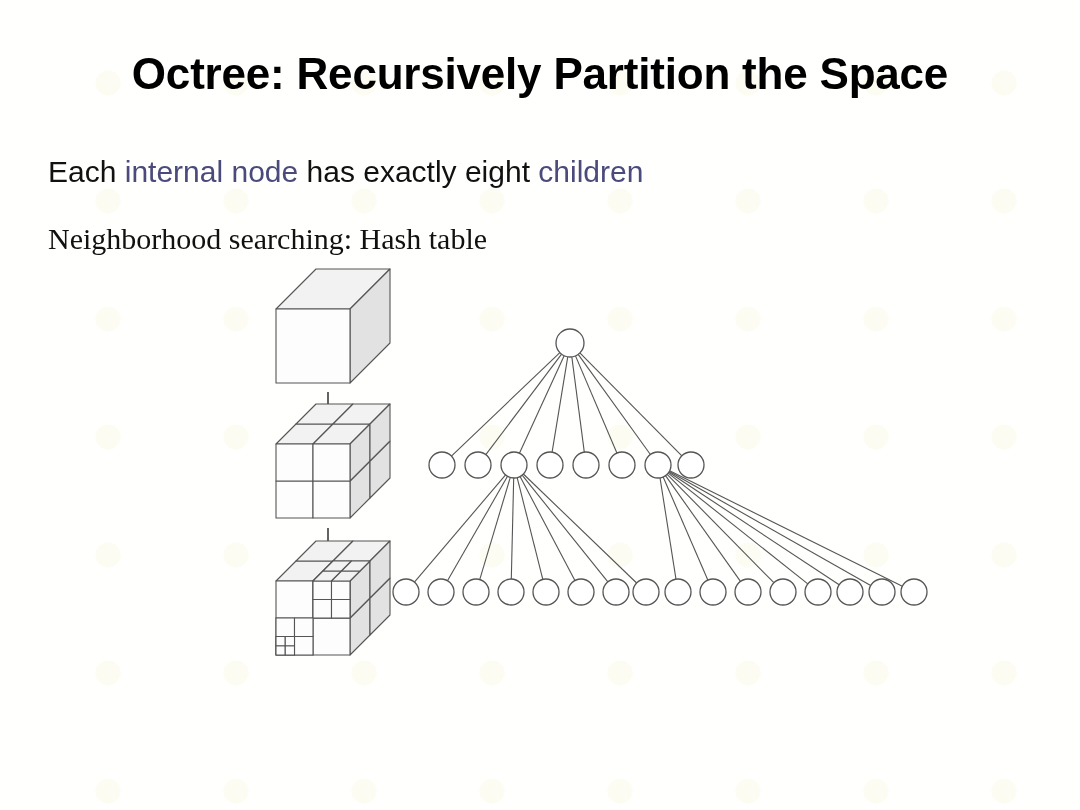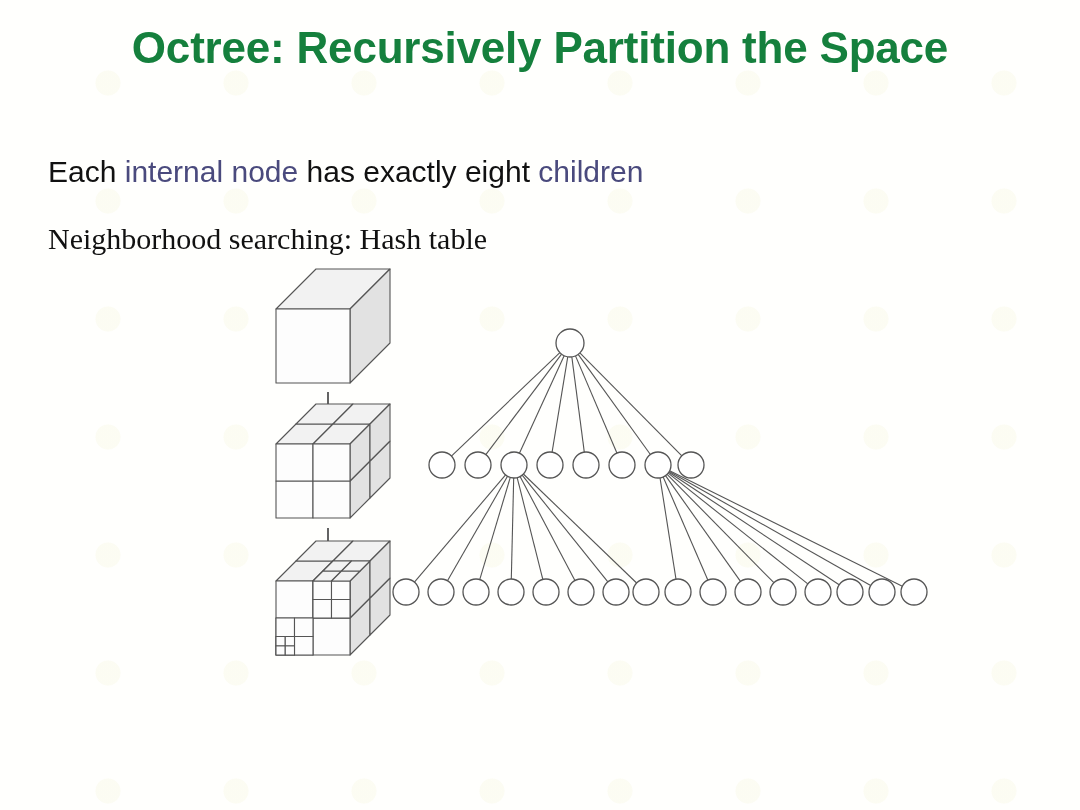--- a/index.html
+++ b/index.html
@@ -23,25 +23,25 @@
     background-image:
       radial-gradient(circle at 50% 50%, rgba(252,252,240,0.95) 0 12px, rgba(255,255,253,0) 13px);
     background-size: 128px 118px;
     background-position: 300px 24px;
     opacity: 0.85;
   }
   #slide-title {
     position: absolute;
     left: 0;
     right: 0;
-    top: 23px;
+    top: 49px;
     text-align: center;
     font-size: 44px;
     font-weight: bold;
-    color: #15803d;
+    color: #000000;
     letter-spacing: -0.2px;
     white-space: nowrap;
   }
   .body-line {
     position: absolute;
     font-size: 30px;
     color: #111111;
     white-space: nowrap;
   }
   #body-line-1 { left: 48px; top: 155px; }

